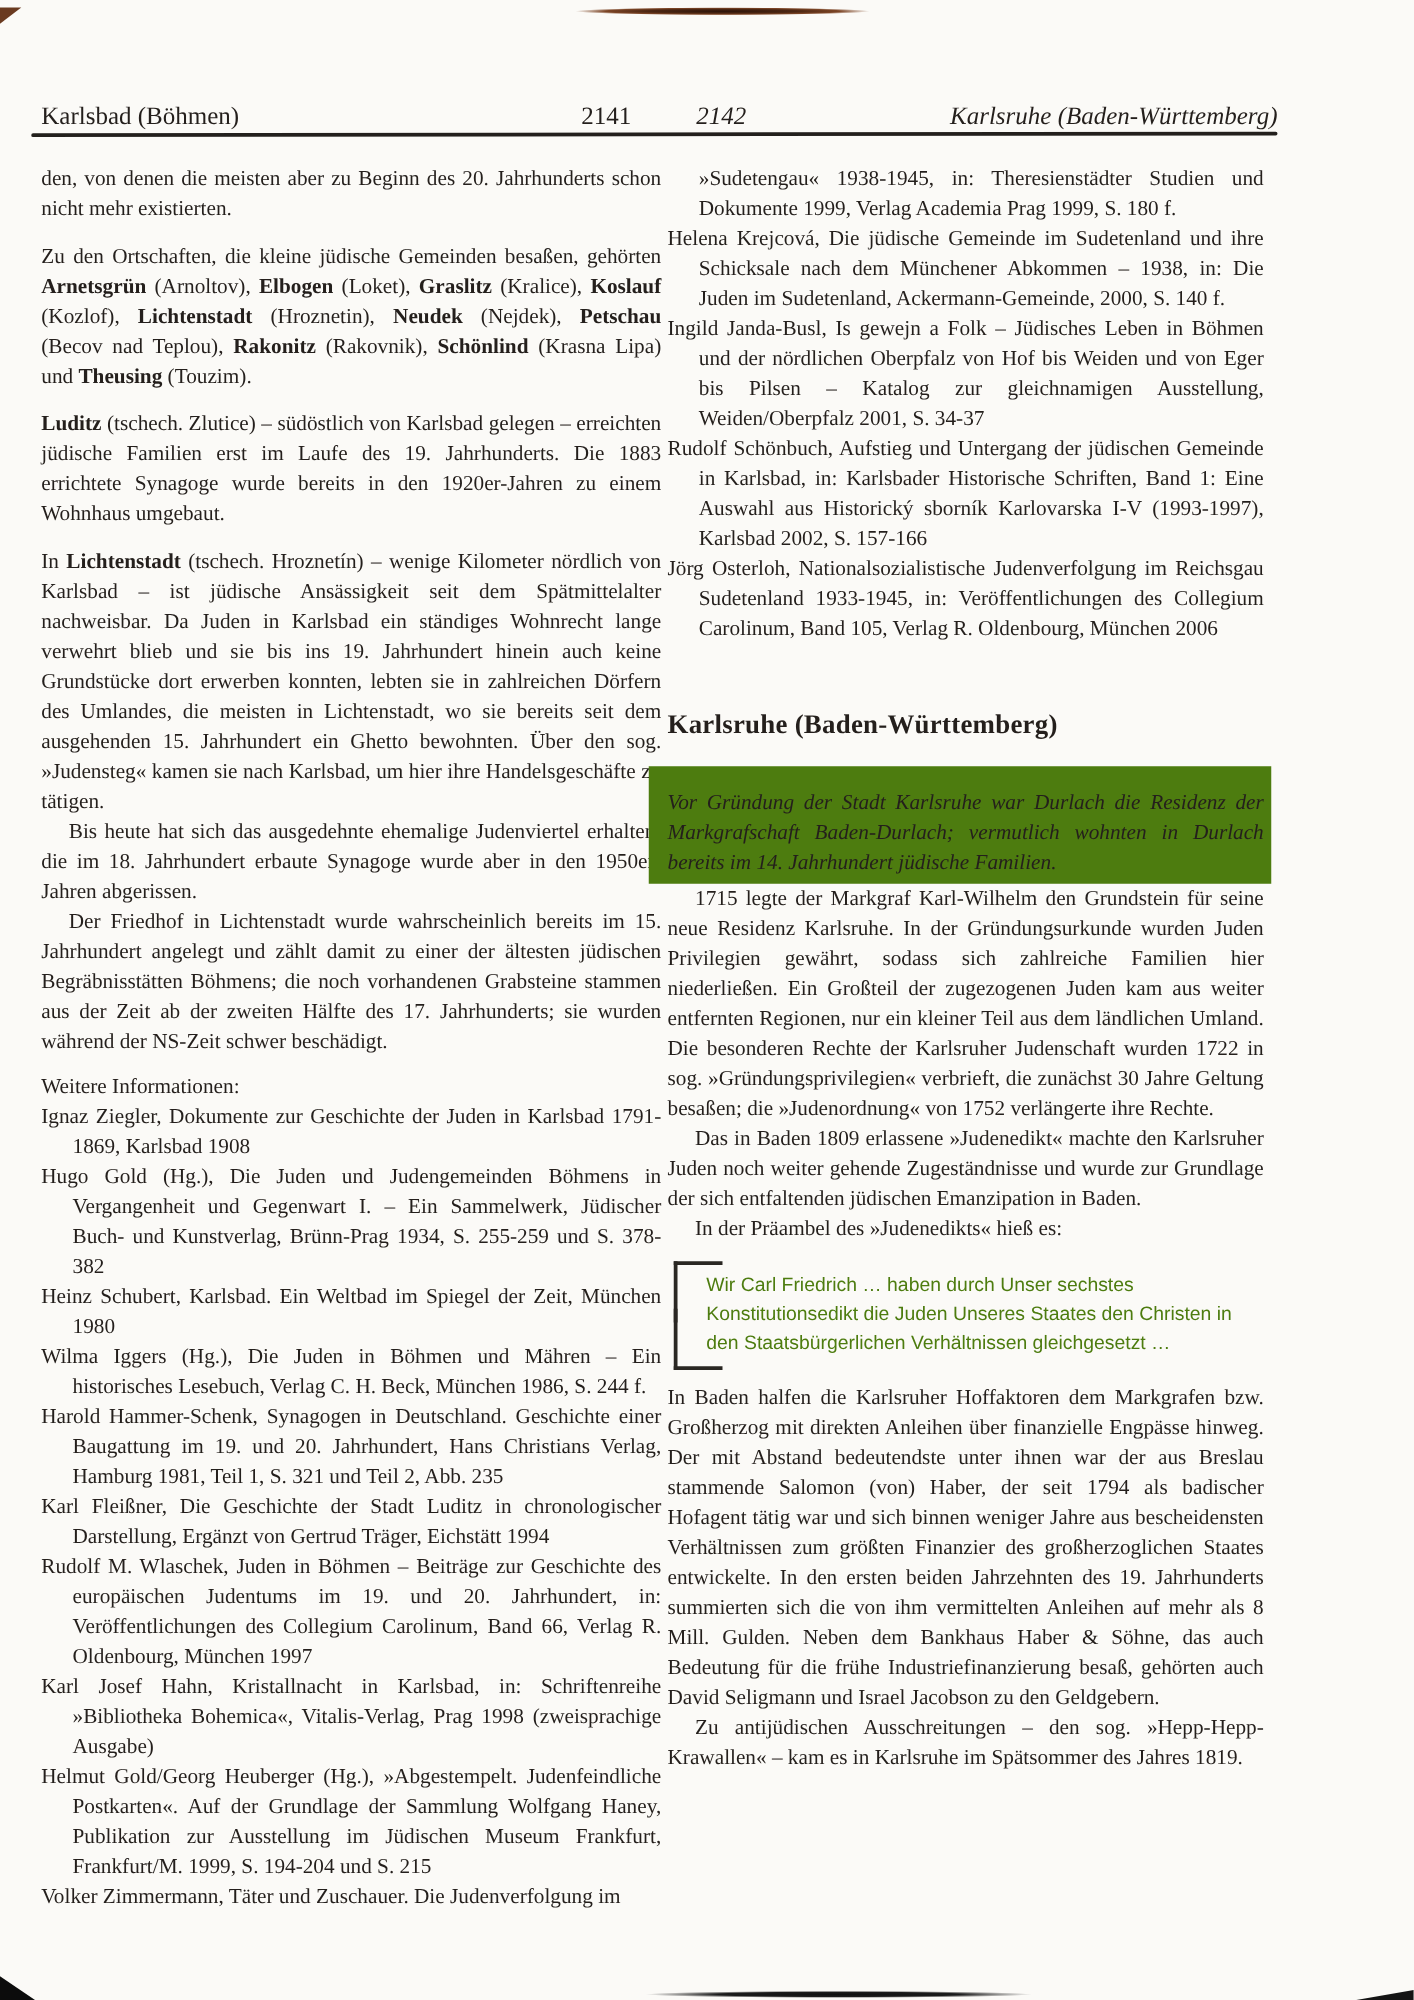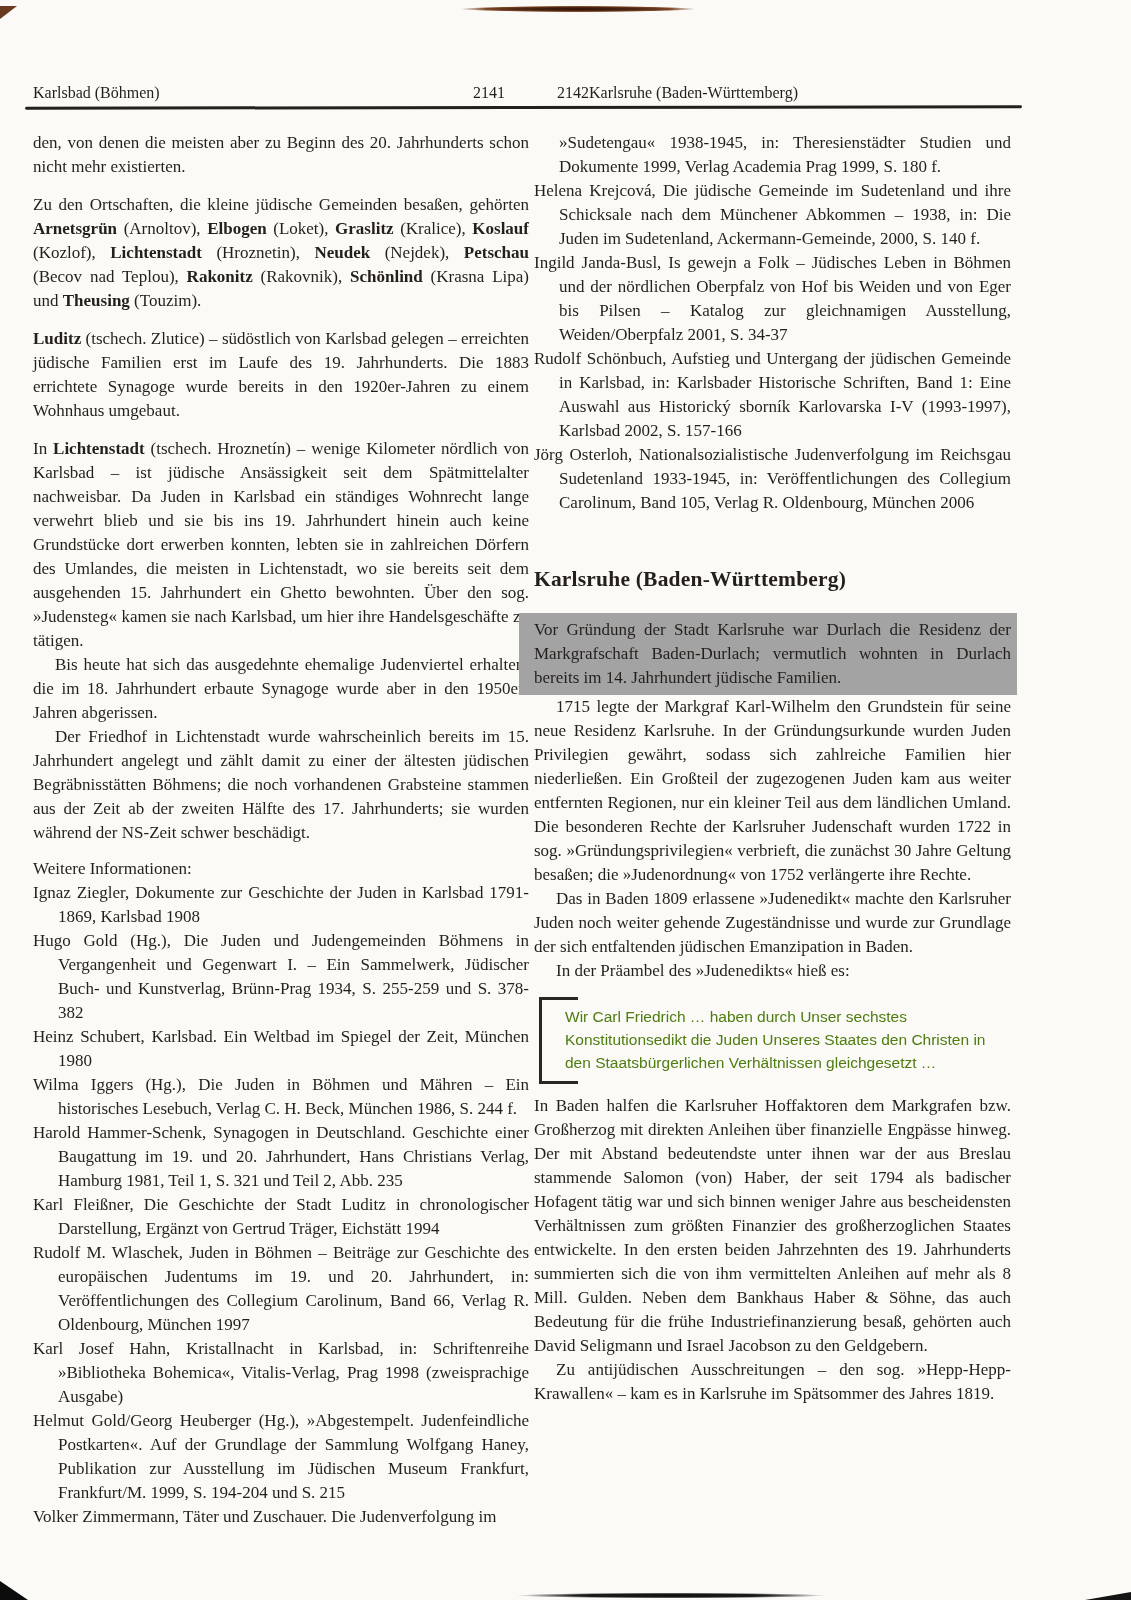--- a/index.html
+++ b/index.html
@@ -29,24 +29,24 @@
     position:absolute;left:0;bottom:0;width:0;height:0;
     border-bottom:19px solid #0c0c0c;border-right:28px solid transparent;
   }
   .mark-bottom-right{
     position:absolute;right:0;bottom:0;width:0;height:0;
     border-bottom:8px solid #141414;border-left:46px solid transparent;
   }
   
   .running-head{
     position:absolute;top:84px;left:33px;width:989px;
-    display:flex;font-size:16px;line-height:18px;
+    display:flex;font-size:20px;line-height:18px;
   }
   .rh-left{width:494px;display:flex;justify-content:space-between;padding-right:22px;box-sizing:border-box;}
-  .rh-right{width:495px;display:flex;padding-left:30px;box-sizing:border-box;}
+  .rh-right{width:495px;display:flex;justify-content:space-between;padding-left:30px;box-sizing:border-box;font-style:italic;}
   .head-rule{
     position:absolute;top:106px;left:25px;width:997px;height:2.5px;
     background:#23201d;border-radius:2px;
     transform:rotate(-0.08deg);
   }
   
   .columns{
     position:absolute;top:131px;left:33px;width:990px;
     display:flex;gap:5px;
   }
@@ -60,22 +60,22 @@
   
   .bib-heading{font-weight:normal;margin-top:12px;}
   .bib-entry{padding-left:25px;text-indent:-25px;}
   .bib-entry.cont{text-indent:0;}
   
   .entry-heading{
     font-size:21.5px;line-height:26px;font-weight:bold;
     margin:51px 0 21px 0;text-align:left;letter-spacing:.2px;
   }
   .highlight{
-    background:#a3a3a3;
-    margin-left:-15px;padding:5px 6px 5px 15px;margin-right:-6px;
+    background:#4d7c0f;
+    margin-left:-15px;padding:17px 6px 5px 15px;margin-right:-6px;font-style:italic;
   }
   .quote{
     position:relative;
     margin:19px 0 17px 31px;
     padding:3px 0 3px 0;
     font-family:"Liberation Sans","DejaVu Sans",sans-serif;
     font-size:15.5px;line-height:23px;color:#4d7c0f;
     text-align:left;
   }
   .quote::before{

